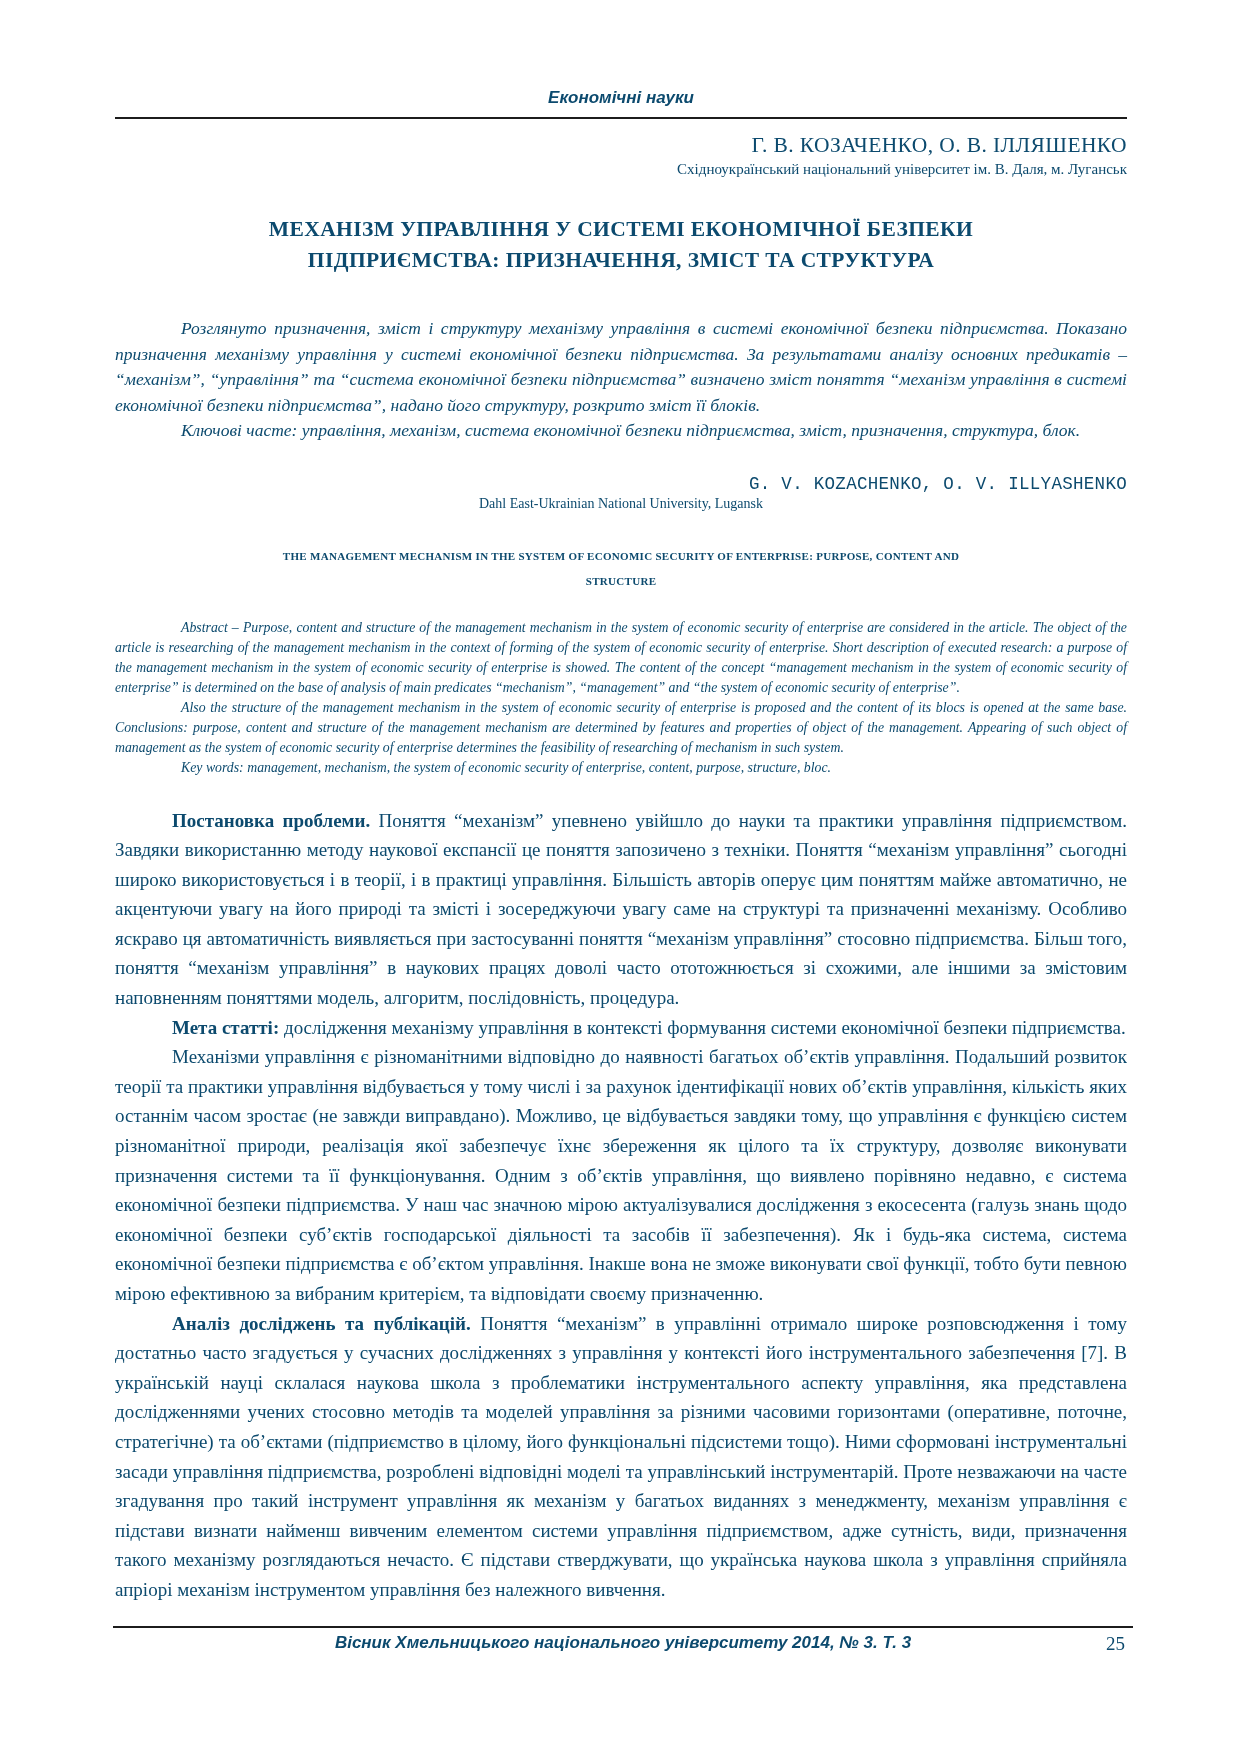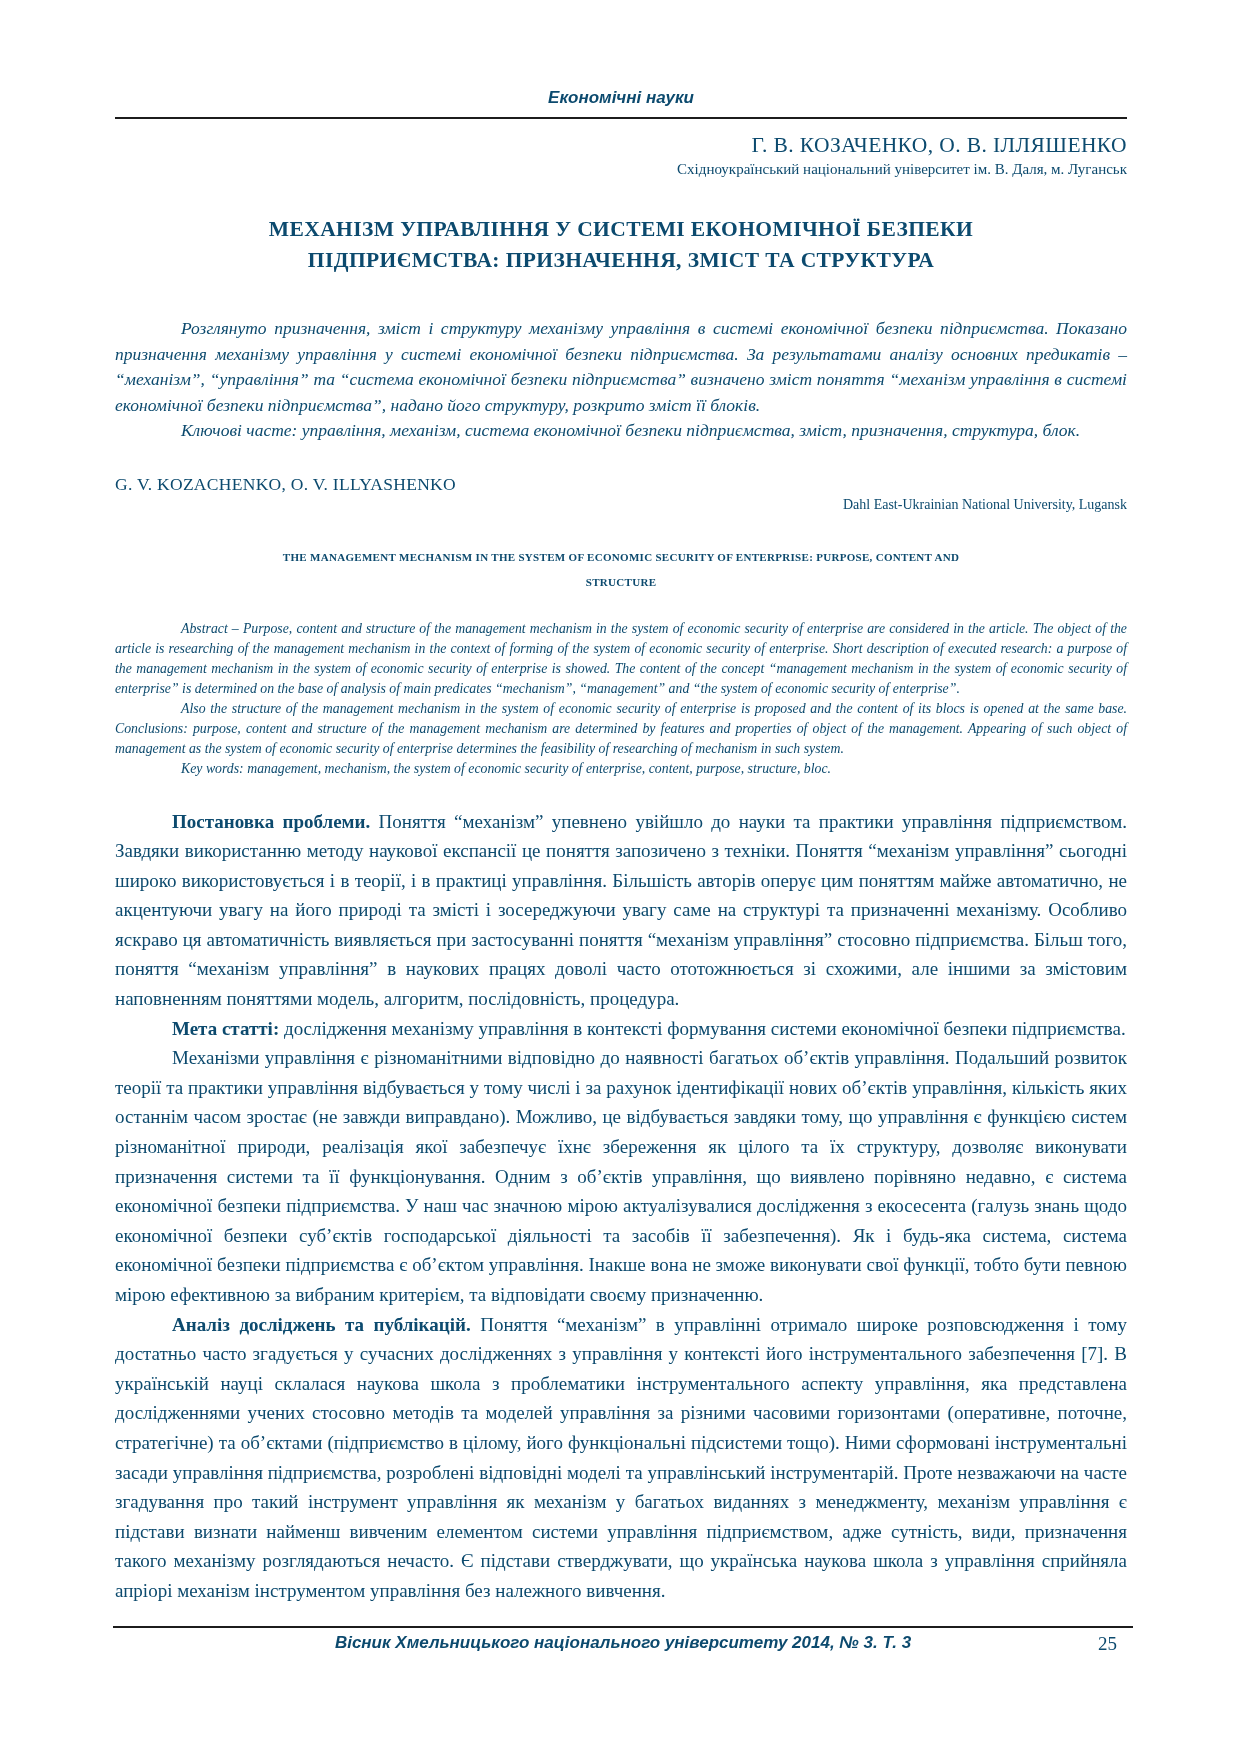--- a/index.html
+++ b/index.html
@@ -57,26 +57,28 @@
   .abstract-ua {
     margin-top: 40px;
     font-style: italic;
     font-size: 17.5px;
     line-height: 25.5px;
     text-align: justify;
   }
   .abstract-ua p { text-indent: 66px; }
   .authors-en {
     margin-top: 30px;
+    text-align: right;
     font-size: 17.5px;
     letter-spacing: 0.3px;
+    font-family: Liberation Mono, monospace;
   }
   .affil-en {
     margin-top: 2px;
-    text-align: right;
+    text-align: center;
     font-size: 14px;
   }
   h2.title-en {
     margin: 32px auto 16px auto;
     max-width: 700px;
     text-align: center;
     font-size: 11px;
     font-weight: bold;
     line-height: 25px;
     letter-spacing: 0.3px;
@@ -108,21 +110,21 @@
   }
   .footer-journal {
     text-align: center;
     font-family: "Liberation Sans", sans-serif;
     font-style: italic;
     font-weight: bold;
     font-size: 17px;
   }
   .footer-page-number {
     position: absolute;
-    right: 16px;
+    right: 8px;
     top: 5px;
     font-family: "Liberation Serif", serif;
     font-size: 19px;
     font-style: normal;
   }
 </style>
 </head>
 <body>
 
 <div class="page">

